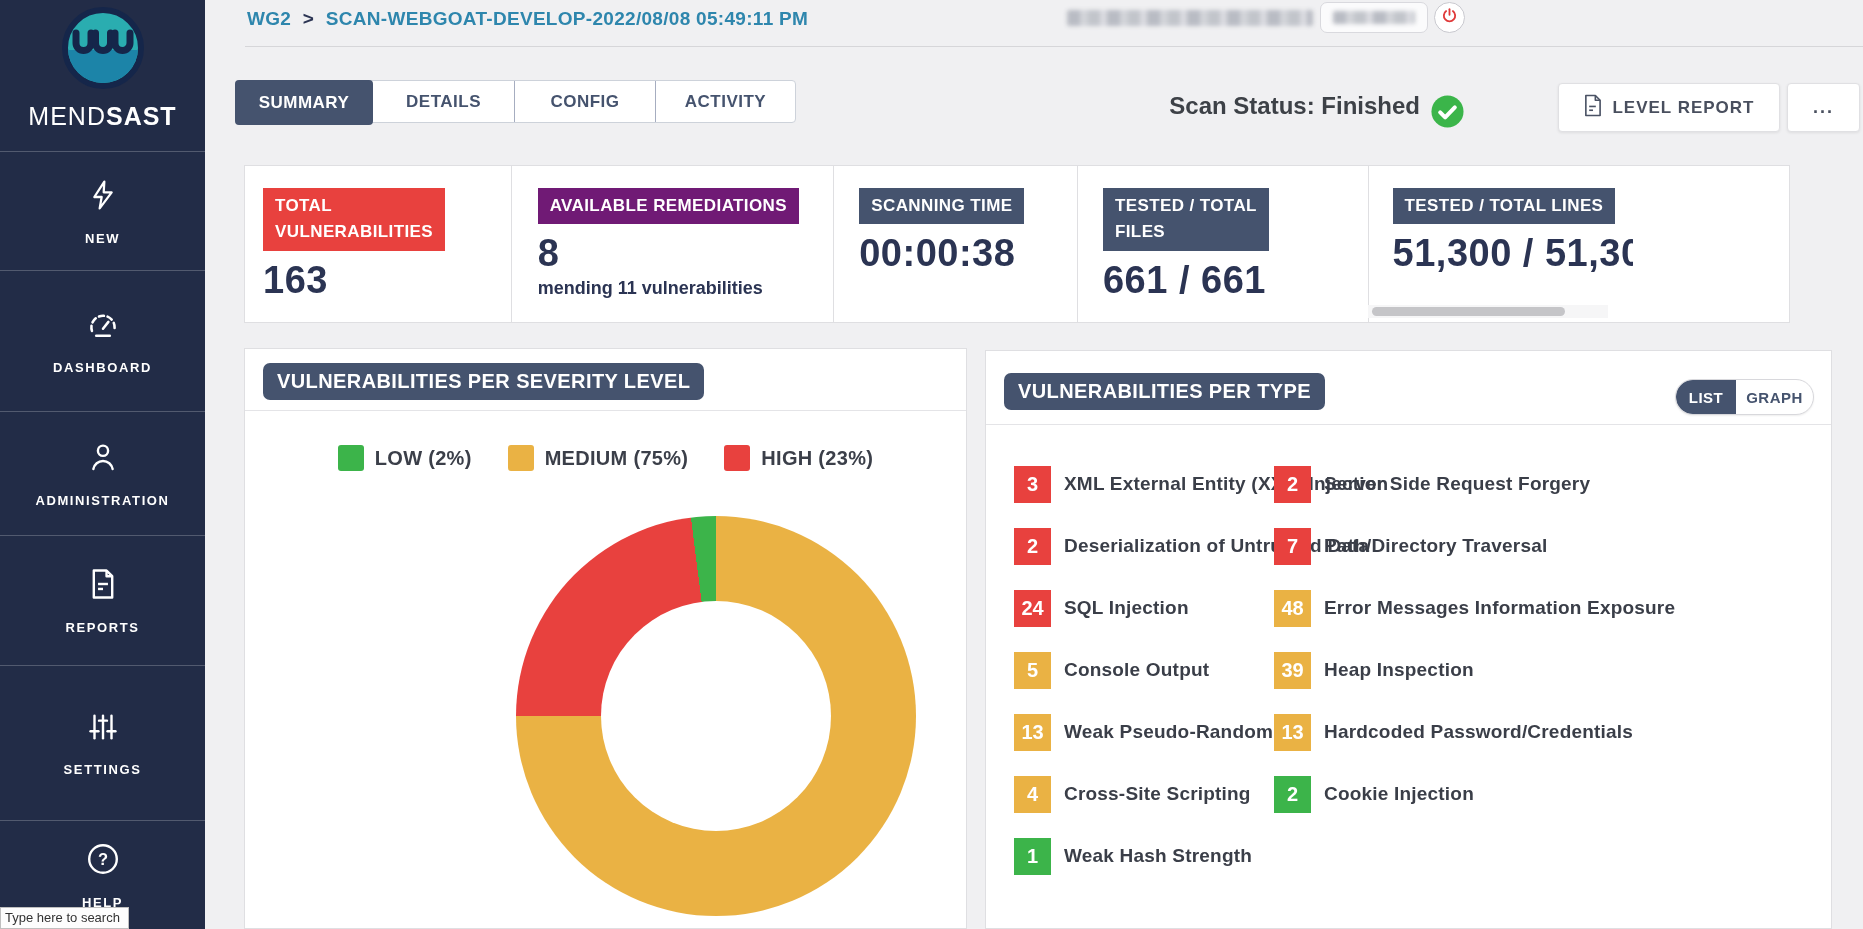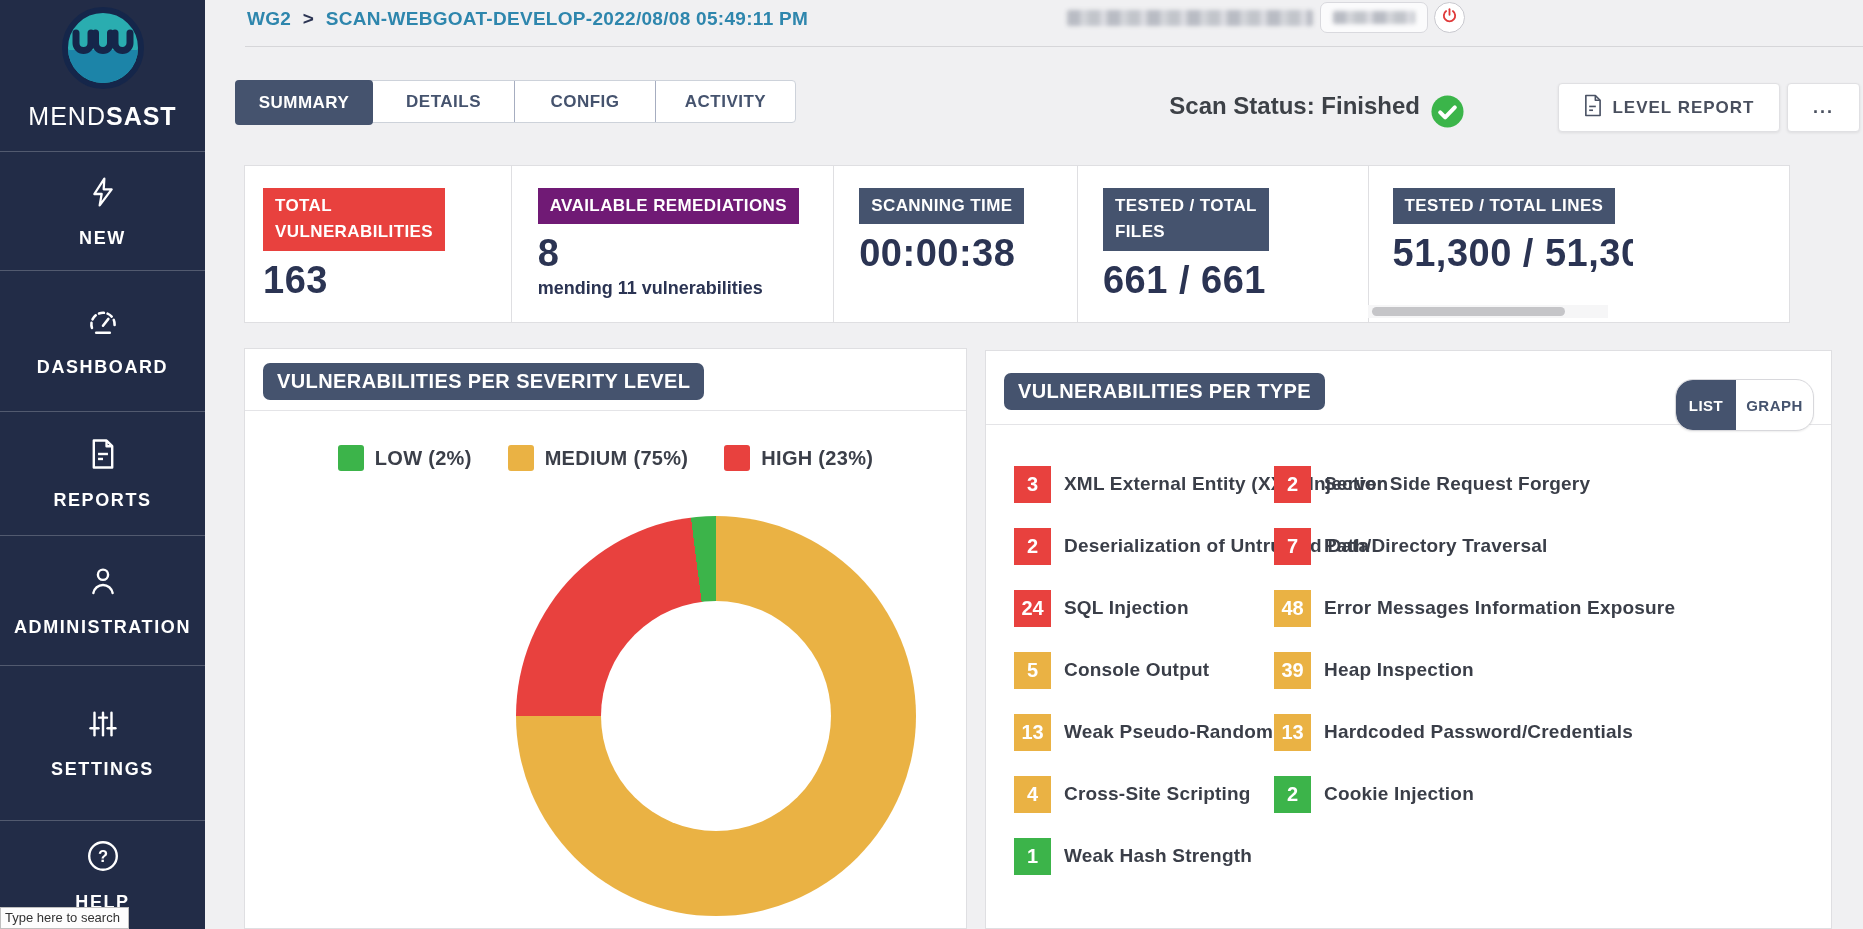--- a/index.html
+++ b/index.html
@@ -24,21 +24,21 @@
     border-top:1px solid rgba(255,255,255,.22);
     display:flex; flex-direction:column; align-items:center; justify-content:center;
     gap:14px; cursor:pointer; color:#fff;
   }
   .side-item:nth-child(1){ height:119px; }
   .side-item:nth-child(2){ height:141px; }
   .side-item:nth-child(3){ height:124px; }
   .side-item:nth-child(4){ height:130px; }
   .side-item:nth-child(5){ height:155px; }
   .side-item:nth-child(6){ flex:1; }
-  .side-label { font-size:18px; font-weight:700; letter-spacing:1.6px; }
+  .side-label { font-size:13px; font-weight:700; letter-spacing:1.6px; }
   .os-tooltip {
     position:absolute; left:0; bottom:0; z-index:20;
     background:#fdfdfd; border:1px solid #bfbfbf; color:#333;
     font-size:13px; padding:2px 8px 3px 4px; white-space:nowrap;
   }
   
   .breadcrumb { position:absolute; left:247px; top:8px; font-size:19px; font-weight:700; letter-spacing:.3px; }
   .breadcrumb .crumb { color:#2e86ad; cursor:pointer; }
   .breadcrumb .sep { color:#2b3453; padding:0 6px; }
   .redacted { background:repeating-linear-gradient(90deg,#b9bcc4 0 13px,#d2d4d9 13px 21px,#c2c5cb 21px 33px,#dadbe0 33px 40px); filter:blur(2px); border-radius:2px; }
@@ -87,21 +87,21 @@
   .type-panel .panel-badge { top:22px; }
   
   .legend { position:absolute; left:0; top:96px; width:100%; display:flex; justify-content:center; gap:36px; }
   .legend-item { display:flex; align-items:center; gap:11px; }
   .legend-swatch { width:26px; height:26px; border-radius:3px; }
   .legend-label { font-size:20px; font-weight:700; color:#3b3f49; letter-spacing:.3px; }
   
   .donut { position:absolute; left:271px; top:167px; width:400px; height:400px; border-radius:50%; }
   .donut::after { content:""; position:absolute; left:85px; top:85px; width:230px; height:230px; border-radius:50%; background:#fff; }
   
-  .toggle { position:absolute; right:17px; top:28px; height:52px; display:flex; border:1px solid #d8d8dc; border-radius:18px; overflow:hidden; background:#fff; box-shadow:0 1px 2px rgba(0,0,0,.07); }
+  .toggle { position:absolute; right:17px; top:28px; height:36px; display:flex; border:1px solid #d8d8dc; border-radius:18px; overflow:hidden; background:#fff; box-shadow:0 1px 2px rgba(0,0,0,.07); }
   .toggle-seg { display:flex; align-items:center; justify-content:center; font-size:15px; font-weight:700; letter-spacing:.5px; color:#45536e; cursor:pointer; }
   .toggle-seg.list { width:60px; background:#45536e; color:#fff; border-radius:16px 0 0 16px; }
   .toggle-seg.graph { width:77px; }
   
   .type-cols { position:absolute; left:28px; top:115px; }
   .type-col { position:absolute; top:0; }
   .type-col.col-0 { left:0; }
   .type-col.col-1 { left:260px; }
   .type-row { height:62px; display:flex; align-items:flex-start; cursor:pointer; }
   .count-badge { width:37px; height:37px; color:#fff; font-size:20px; font-weight:700; display:flex; align-items:center; justify-content:center; flex:0 0 37px; }
@@ -139,34 +139,34 @@
       </div>
       <div class="side-item">
         <span><svg width="38" height="34" viewBox="0 0 24 24" fill="none" stroke="#fff" stroke-width="1.8" stroke-linecap="round">
             <path d="M4.2 16.2 a8.2 8.2 0 1 1 15.6 0" stroke-dasharray="3.6 2.6"></path>
             <line x1="12" y1="14.6" x2="15.8" y2="9.8"></line>
             <line x1="7.2" y1="19.6" x2="16.8" y2="19.6"></line>
           </svg></span>
         <span class="side-label">DASHBOARD</span>
       </div>
       <div class="side-item">
+        <span><svg width="34" height="36" viewBox="0 0 24 24" fill="none" stroke="#fff" stroke-width="1.7" stroke-linecap="round">
+            <circle cx="12" cy="7.6" r="3.6"></circle>
+            <path d="M5.2 20.5 a6.9 6.9 0 0 1 13.6 0"></path>
+          </svg></span>
+        <span class="side-label">ADMINISTRATION</span>
+      </div>
+      <div class="side-item">
         <span><svg width="34" height="36" viewBox="0 0 24 24" fill="none" stroke="#fff" stroke-width="1.7" stroke-linejoin="round">
             <path d="M5.5 2.5 h9 l4 4 v15 h-13 z"></path>
             <path d="M14.5 2.5 v4 h4"></path>
             <line x1="8.5" y1="12" x2="15.5" y2="12"></line>
             <line x1="8.5" y1="15.5" x2="12" y2="15.5"></line>
           </svg></span>
         <span class="side-label">REPORTS</span>
-      </div>
-      <div class="side-item">
-        <span><svg width="34" height="36" viewBox="0 0 24 24" fill="none" stroke="#fff" stroke-width="1.7" stroke-linecap="round">
-            <circle cx="12" cy="7.6" r="3.6"></circle>
-            <path d="M5.2 20.5 a6.9 6.9 0 0 1 13.6 0"></path>
-          </svg></span>
-        <span class="side-label">ADMINISTRATION</span>
       </div>
       <div class="side-item">
         <span><svg width="36" height="34" viewBox="0 0 24 24" fill="none" stroke="#fff" stroke-width="1.7" stroke-linecap="round">
             <line x1="6" y1="4" x2="6" y2="20"></line>
             <line x1="12" y1="4" x2="12" y2="20"></line>
             <line x1="18" y1="4" x2="18" y2="20"></line>
             <line x1="3.2" y1="15" x2="8.8" y2="15"></line>
             <line x1="9.2" y1="7.5" x2="14.8" y2="7.5"></line>
             <line x1="15.2" y1="15" x2="20.8" y2="15"></line>
           </svg></span>

